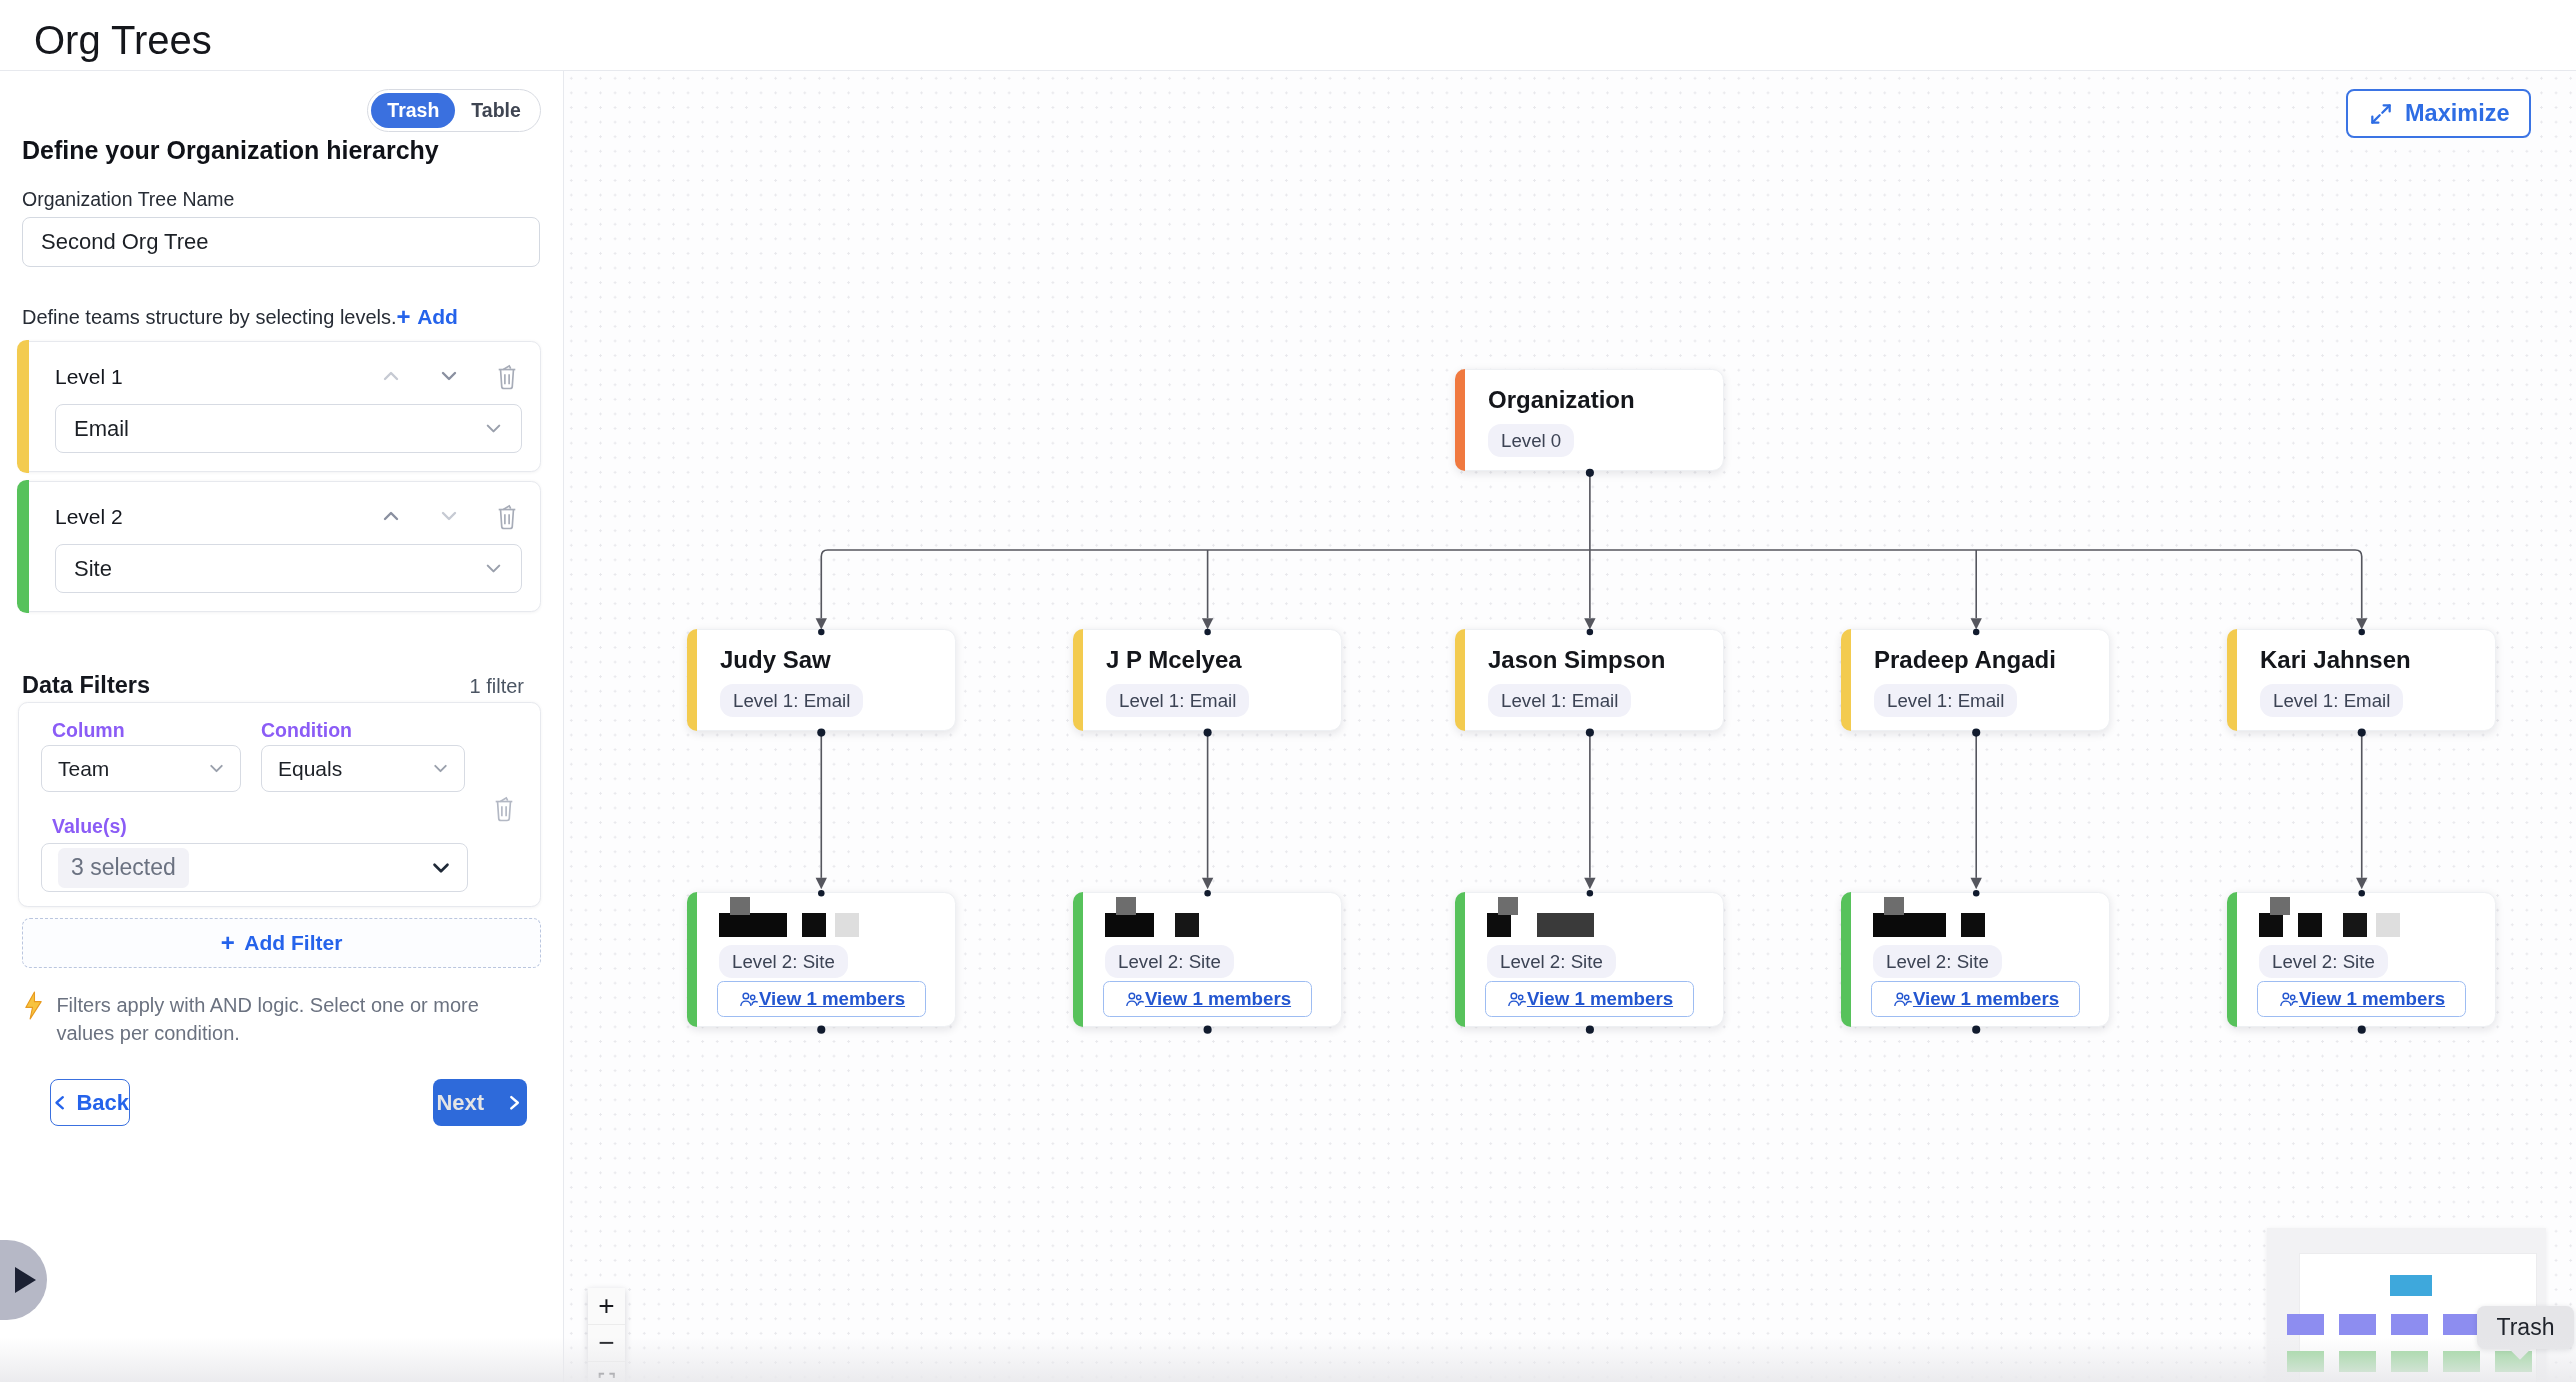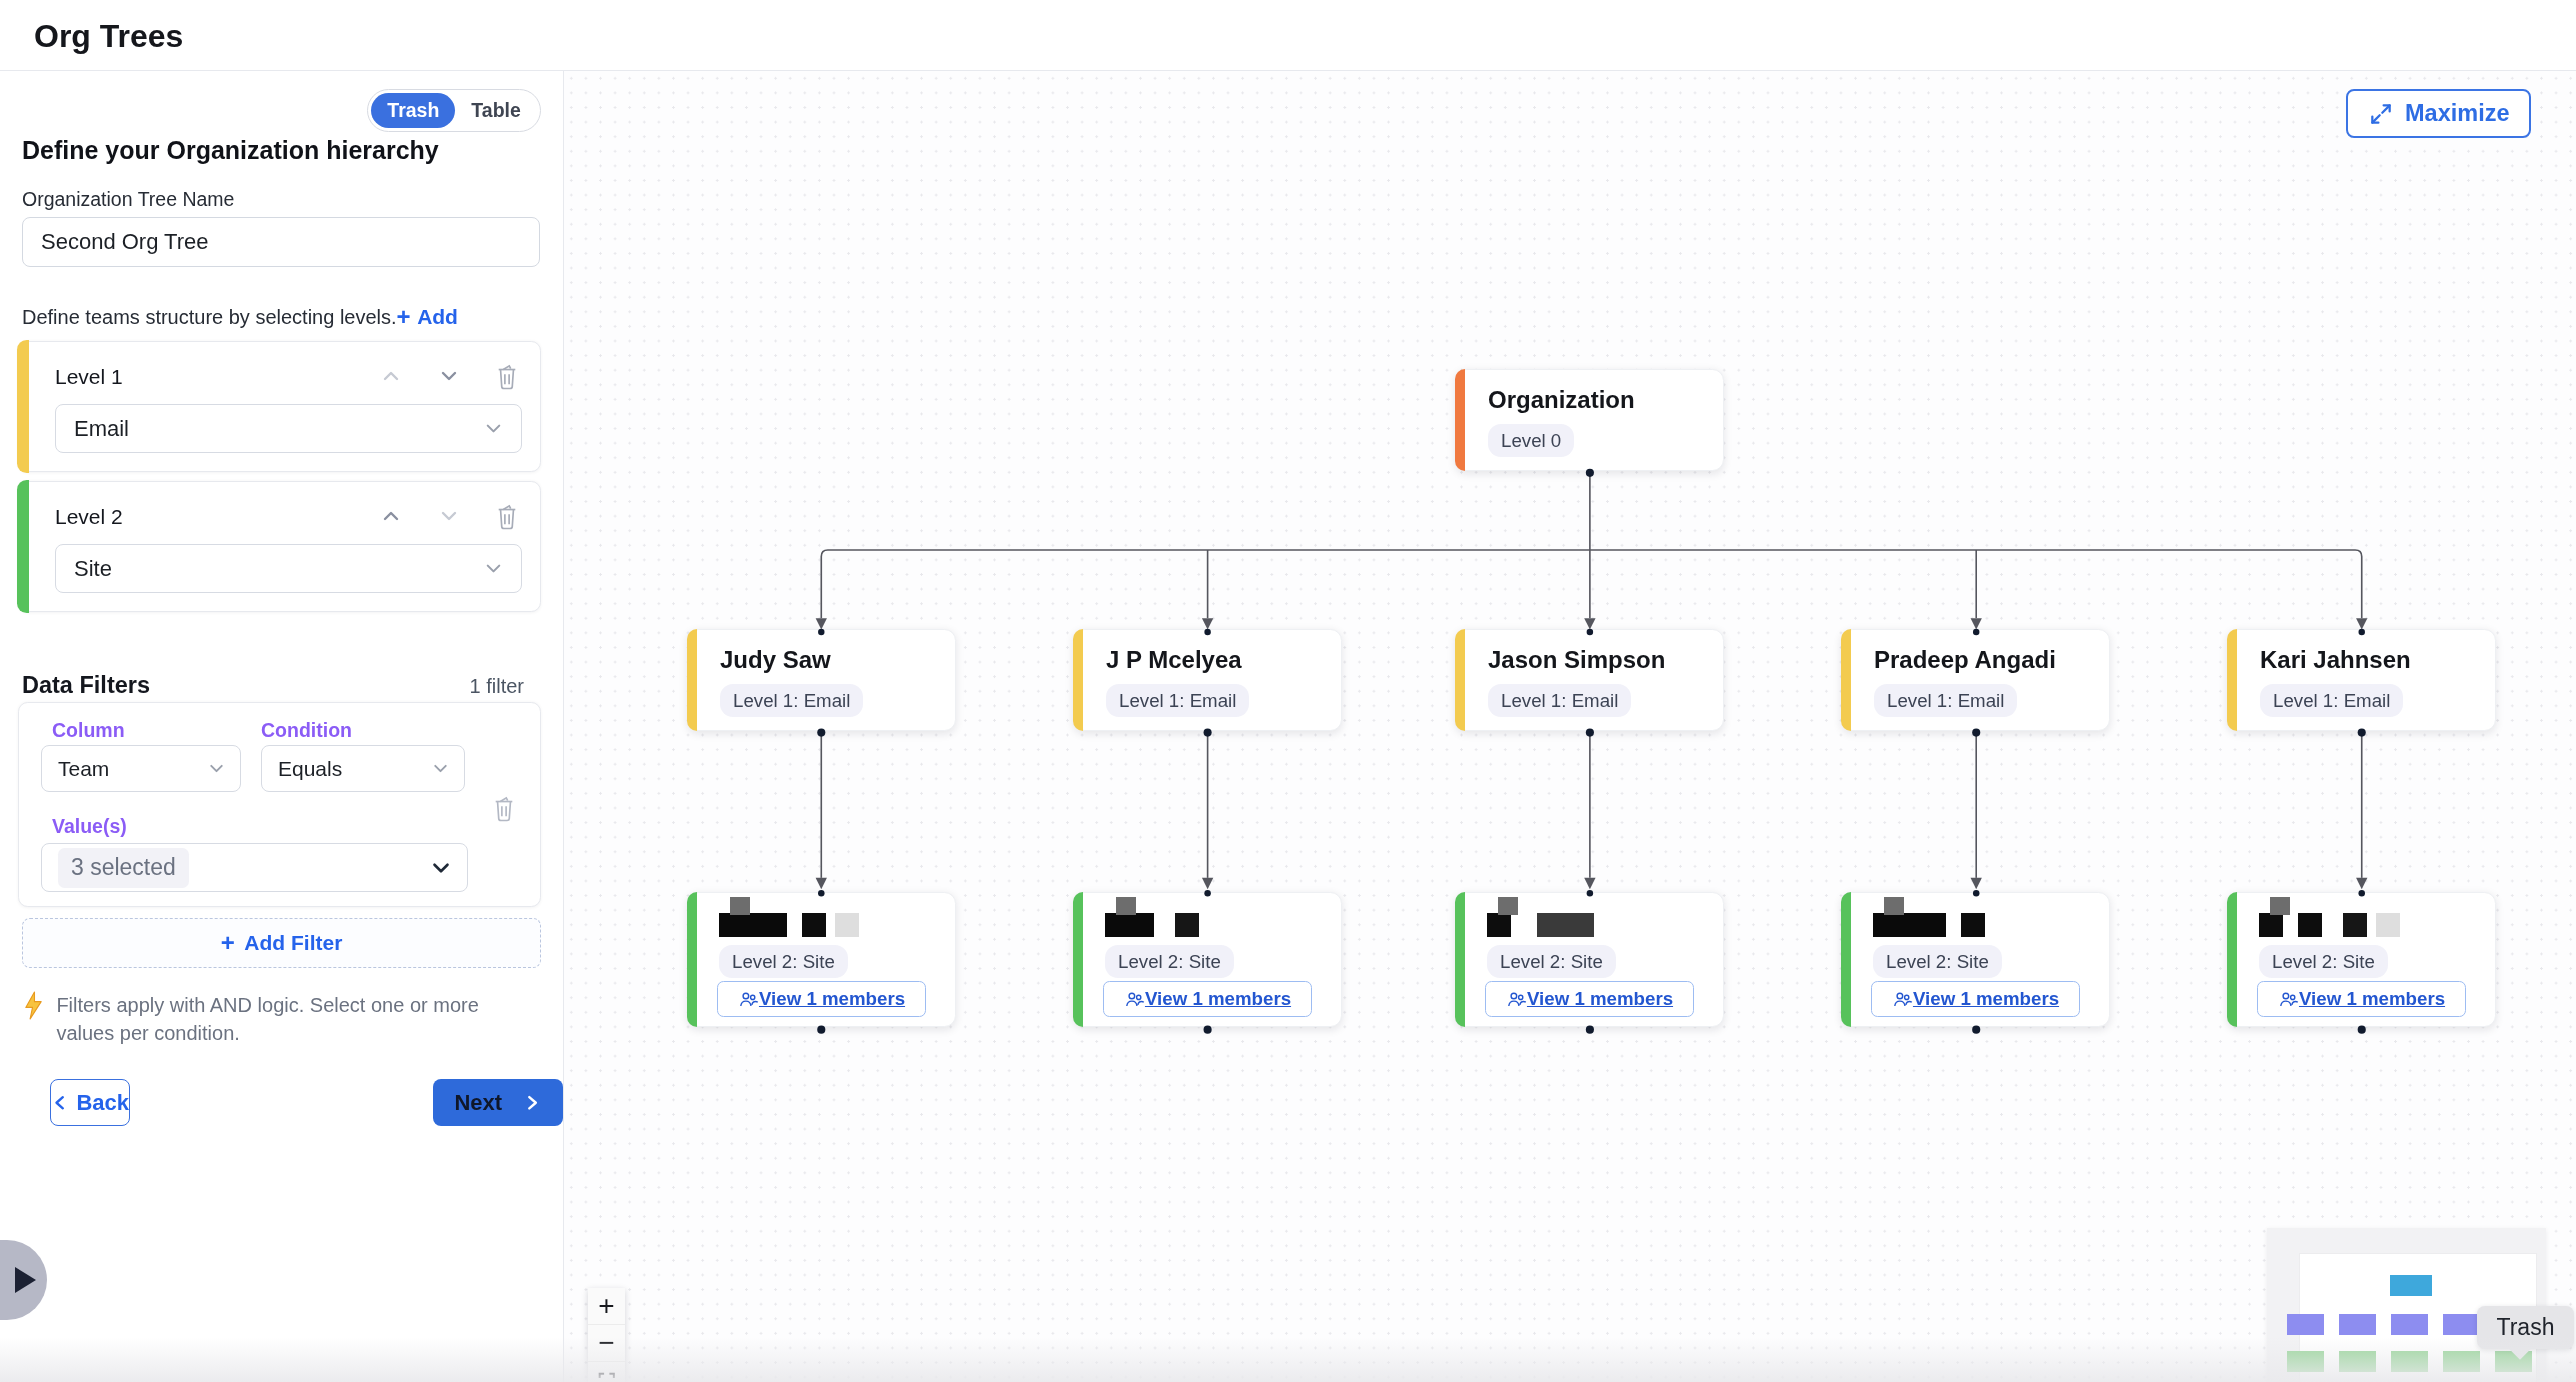--- a/index.html
+++ b/index.html
@@ -3,21 +3,21 @@
 <meta charset="utf-8">
 <style>
   * { margin:0; padding:0; box-sizing:border-box; }
   html,body { width:2576px; height:1382px; overflow:hidden; background:#fff;
     font-family:"Liberation Sans", sans-serif; color:#16181d; }
   #app { position:relative; width:2576px; height:1382px; }
 
   
   header { position:absolute; left:0; top:0; width:2576px; height:71px; background:#fff;
     border-bottom:1.6px solid #e7e9ee; z-index:30; }
-  .app-title { position:absolute; left:34px; top:18px; font-size:32px; font-weight:700; color:#15171c; }
+  .app-title { position:absolute; left:34px; top:18px; font-size:40px; font-weight:400; color:#15171c; }
 
   
   aside { position:absolute; left:0; top:71px; width:564px; height:1311px; background:#fff;
     border-right:1.6px solid #e7e9ee; z-index:20; }
   .toggle { position:absolute; top:18px; right:22px; display:inline-flex; align-items:center;
     border:1.6px solid #d8dbe2; border-radius:811px; background:#fff; padding:3.2px; }
   .toggle .opt { font-size:19.5px; font-weight:700; padding:5.7px 16px; border-radius:811px; color:#3f4552; }
   .toggle .opt.sel { background:#3a70df; color:#fff; }
   .side-heading { position:absolute; left:22px; top:65px; font-size:25px; font-weight:700; color:#101218; }
   .fld-label { position:absolute; left:22px; top:117px; font-size:19.5px; color:#272c35; }
@@ -57,23 +57,23 @@
 
   .add-filter { position:absolute; left:22px; right:22px; top:847px; height:50px;
     border:1.6px dashed #bac6df; border-radius:8px; background:#fcfdff; display:flex;
     align-items:center; justify-content:center; gap:9.7px; font-size:21px; font-weight:700;
     color:#2563eb; cursor:pointer; }
   .notice { position:absolute; left:22px; top:920px; width:487px; display:flex; gap:11.4px; }
   .notice .txt { font-size:20px; line-height:28px; color:#6b7280; width:450px; }
   .btn-back { position:absolute; left:32px; top:1008px; width:80px; height:47px; background:#fff;
     border:1.6px solid #3a70df; border-radius:8px; display:flex; align-items:center; justify-content:center;
     gap:6.5px; font-size:22px; font-weight:700; color:#2563eb; cursor:pointer;margin-left:18px; }
-  .btn-next { position:absolute; left:433px; top:1008px; width:130px; height:47px; background:#2e6ada;
+  .btn-next { position:absolute; left:433px; top:1008px; width:94px; height:47px; background:#2e6ada;
     border:none; border-radius:8px; display:flex; align-items:center; justify-content:center;
-    gap:20px; font-size:22px; font-weight:700; color:#0f172a; cursor:pointer; }
+    gap:20px; font-size:22px; font-weight:700; color:#e5e5e5; cursor:pointer; }
 
   
   main { position:absolute; left:564px; top:71px; width:2012px; height:1311px; overflow:hidden;
     background-color:#fdfdfe;
     background-image:radial-gradient(circle, #e8e8ec 1.3px, transparent 1.3px);
     background-size:14.6px 14.6px; }
   .maximize { position:absolute; right:45px; top:18px; height:49px; padding:0 19.5px; background:#fff;
     border:2px solid #3b74e4; border-radius:8px; display:flex; align-items:center; gap:11.4px;
     font-size:23.5px; font-weight:700; color:#2e6de4; cursor:pointer; z-index:20; }
 

